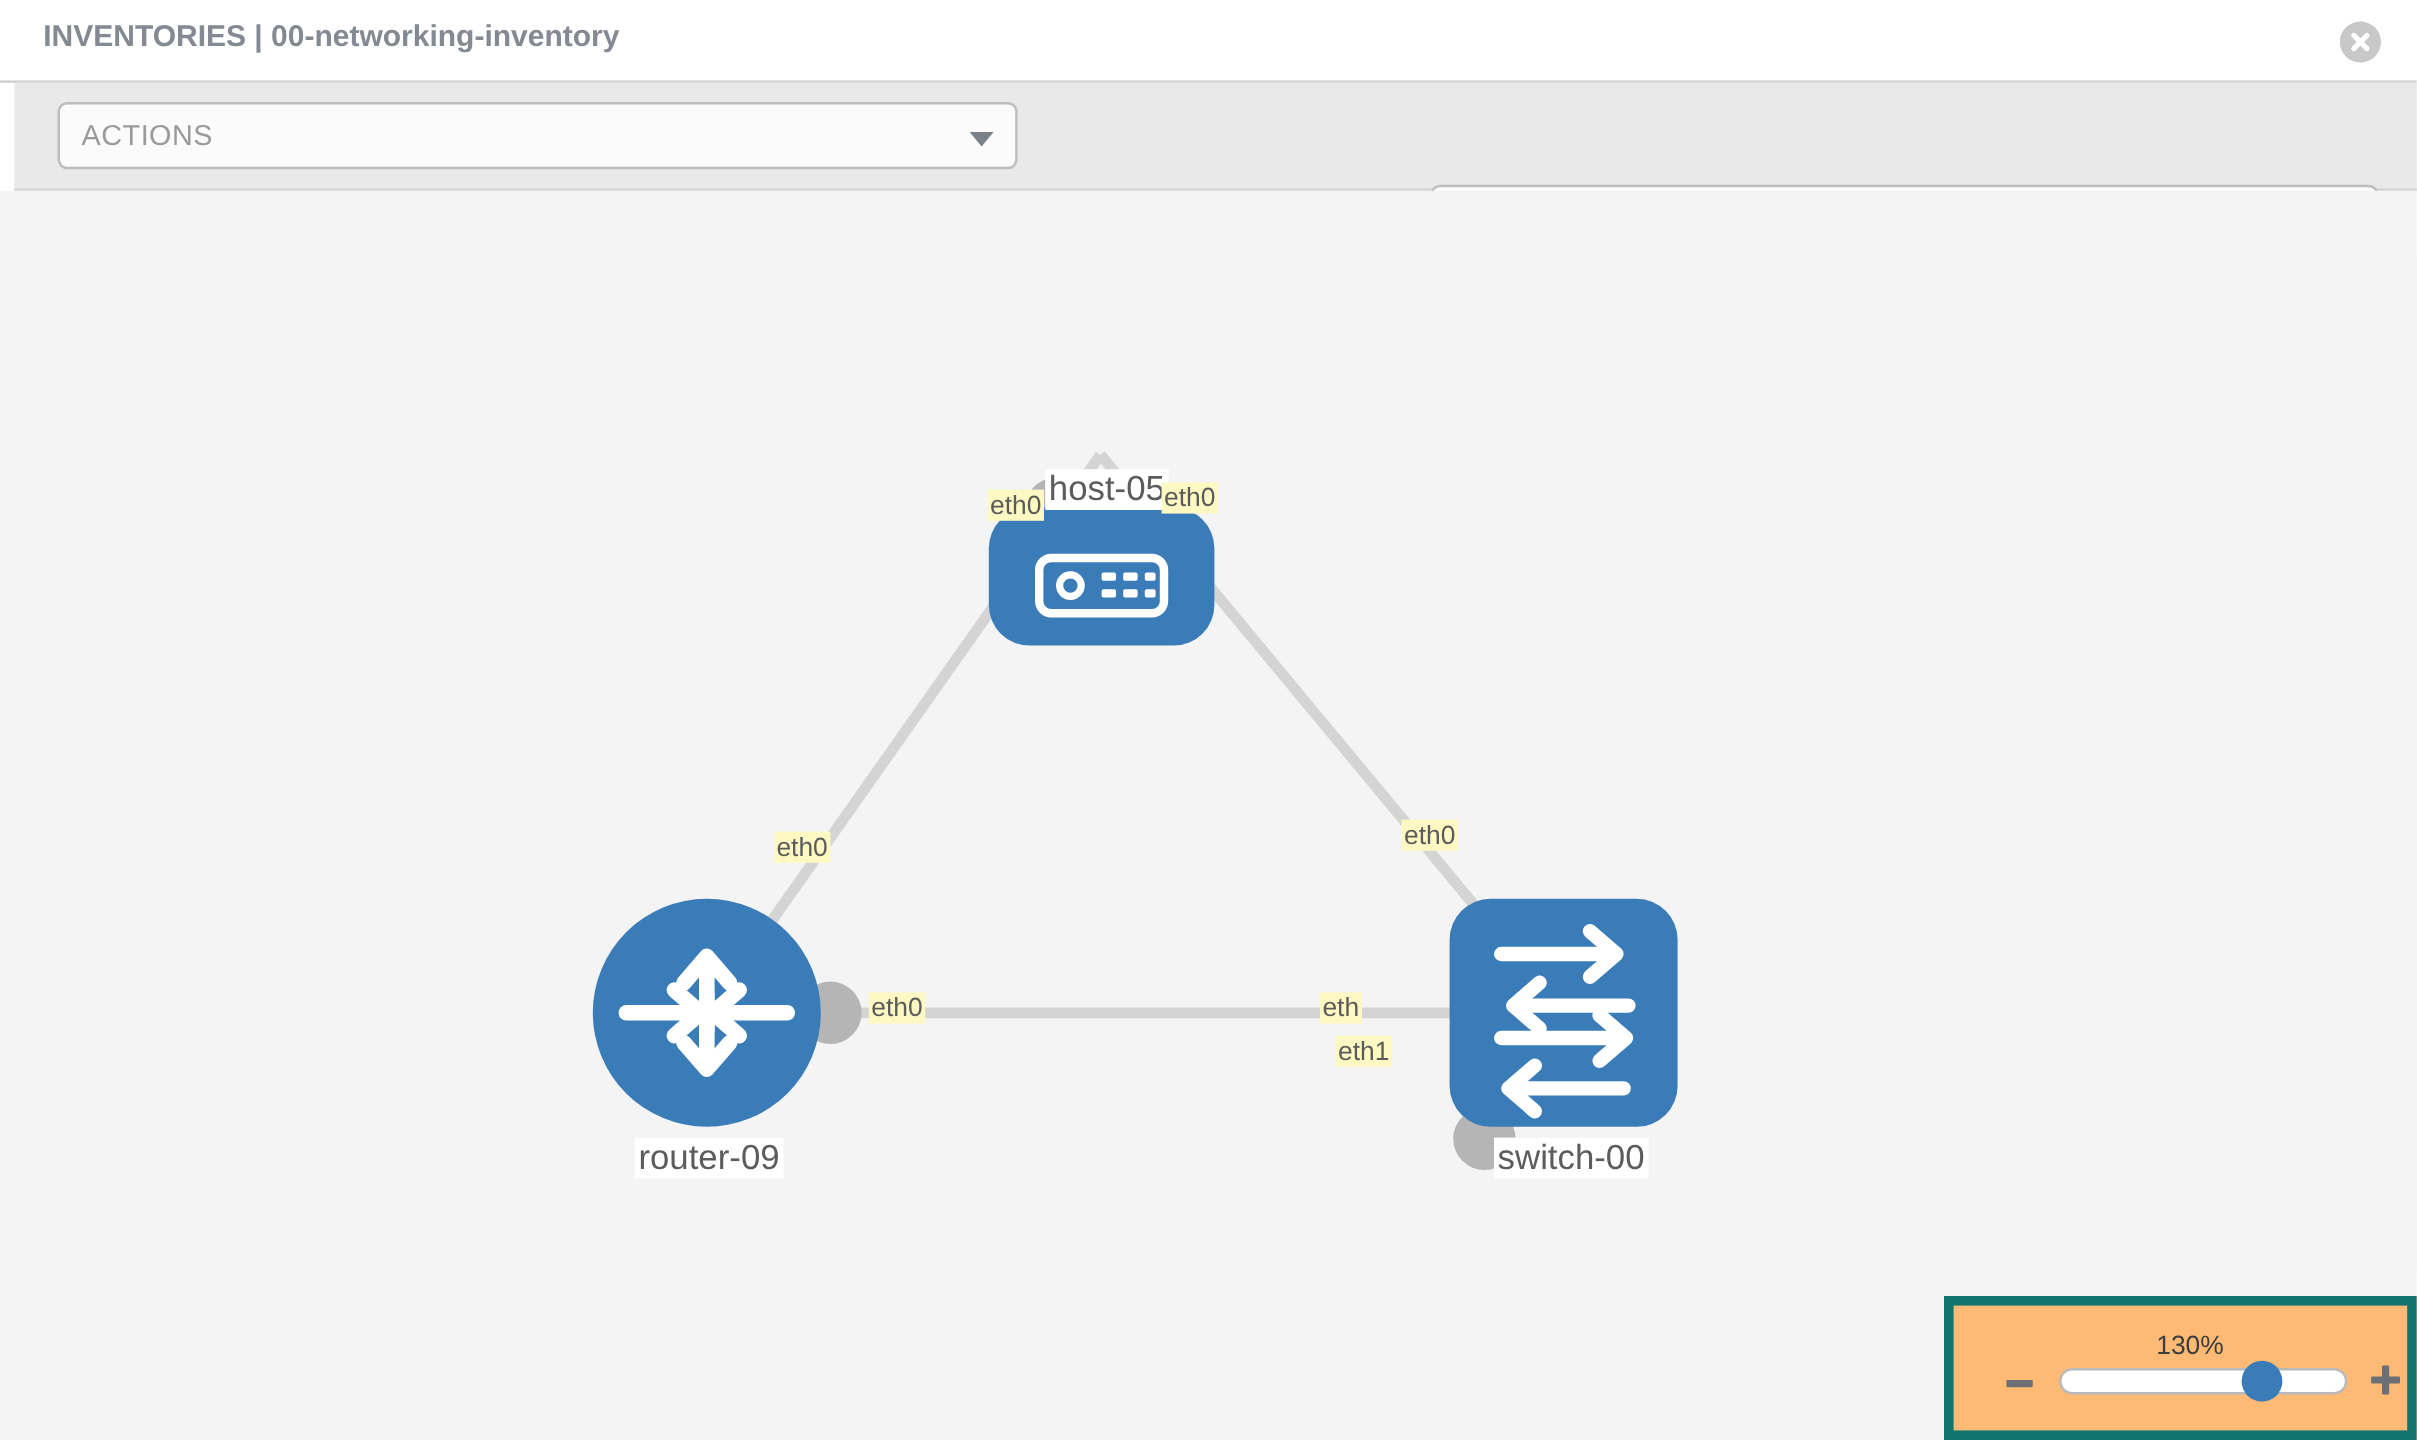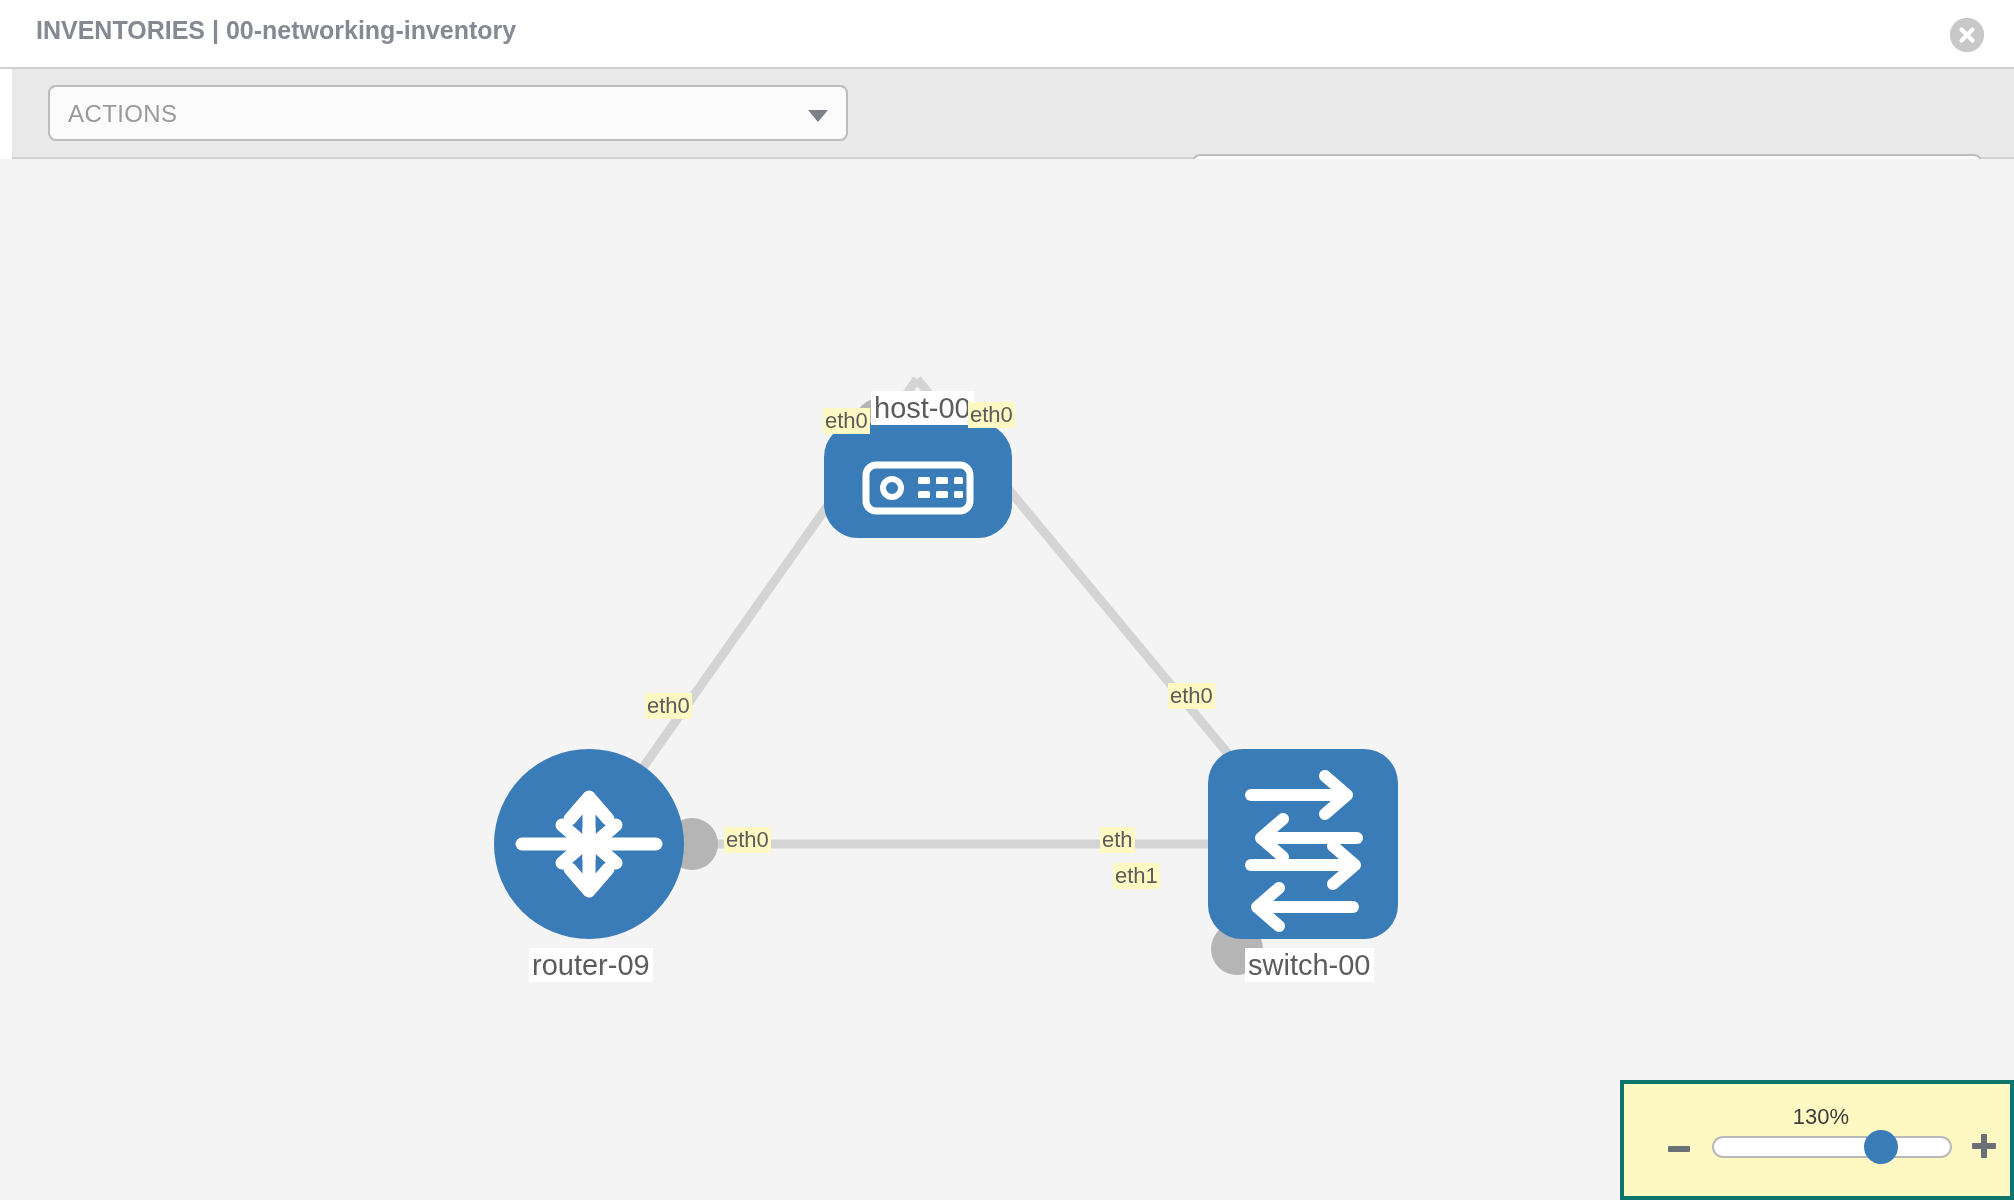--- a/index.html
+++ b/index.html
@@ -106,22 +106,22 @@
     font-size: 22px;
     line-height: 26px;
     padding: 0 2px;
     white-space: nowrap;
   }
 
   
   .zoom-panel {
     position: absolute; left: 1620px; top: 1080px;
     width: 394px; height: 120px;
-    background: #fef9c3;
-    border: 4px solid #0f766e;
+    background: #fdba74;
+    border: 8px solid #0f766e;
     box-sizing: border-box;
   }
   .zoom-value {
     position: absolute; left: 0; top: 20px; width: 394px;
     text-align: center; font-size: 22px; color: #3d3d3d;
   }
   .zoom-minus {
     position: absolute; left: 44px; top: 62px;
     width: 22px; height: 6px; background: #6b6f76; border-radius: 1px;
     cursor: pointer;
@@ -255,21 +255,21 @@
 
           <path d="M1251 706 L1353 706"></path>
           <path d="M1333 687 L1355 706 L1333 725"></path>
 
           <path d="M1353 748 L1259 748"></path>
           <path d="M1279 729 L1257 748 L1279 767"></path>
         </g>
       </g>
     </svg>
 
-    <div class="nlabel" style="left:871px; top:232px;">host-00</div>
+    <div class="nlabel" style="left:871px; top:232px;">host-05</div>
     <div class="nlabel" style="left:529px; top:789px;">router-09</div>
     <div class="nlabel" style="left:1245px; top:789px;">switch-00</div>
 
     <div class="elabel" style="left:823px; top:249px;">eth0</div>
     <div class="elabel" style="left:968px; top:243px;">eth0</div>
     <div class="elabel" style="left:645px; top:534px;">eth0</div>
     <div class="elabel" style="left:1168px; top:524px;">eth0</div>
     <div class="elabel" style="left:724px; top:668px;">eth0</div>
     <div class="elabel" style="left:1100px; top:668px;">eth</div>
     <div class="elabel" style="left:1113px; top:704px;">eth1</div>

